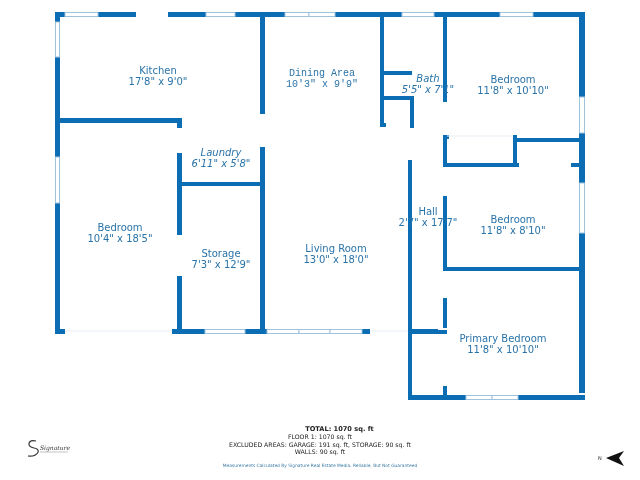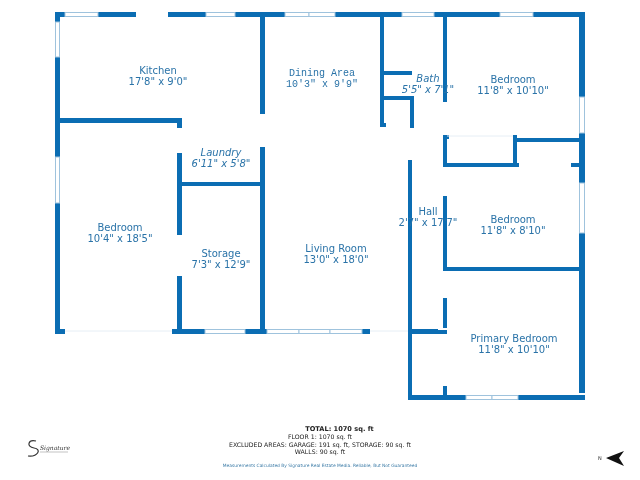--- a/index.html
+++ b/index.html
@@ -137,21 +137,21 @@
       <div>10'4" x 18'5"</div>
     </div>
     <div class="room-label" style="left: 336px; top: 210px; margin-top: 33px;">
       <div>Living Room</div>
       <div>13'0" x 18'0"</div>
     </div>
     <div class="room-label" style="left: 221px; top: 248px;">
       <div>Storage</div>
       <div>7'3" x 12'9"</div>
     </div>
-    <div class="room-label" style="left: 514px; top: 333px;">
+    <div class="room-label" style="left: 503px; top: 333px;">
       <div>Primary Bedroom</div>
       <div>11'8" x 10'10"</div>
     </div>
   </div>
 
 <div class="footer" style="top:426px;">
   <div class="total">TOTAL: 1070 sq. ft</div>
   <div>FLOOR 1: 1070 sq. ft</div>
   <div>EXCLUDED AREAS: GARAGE: 191 sq. ft, STORAGE: 90 sq. ft</div>
   <div>WALLS: 90 sq. ft</div>

